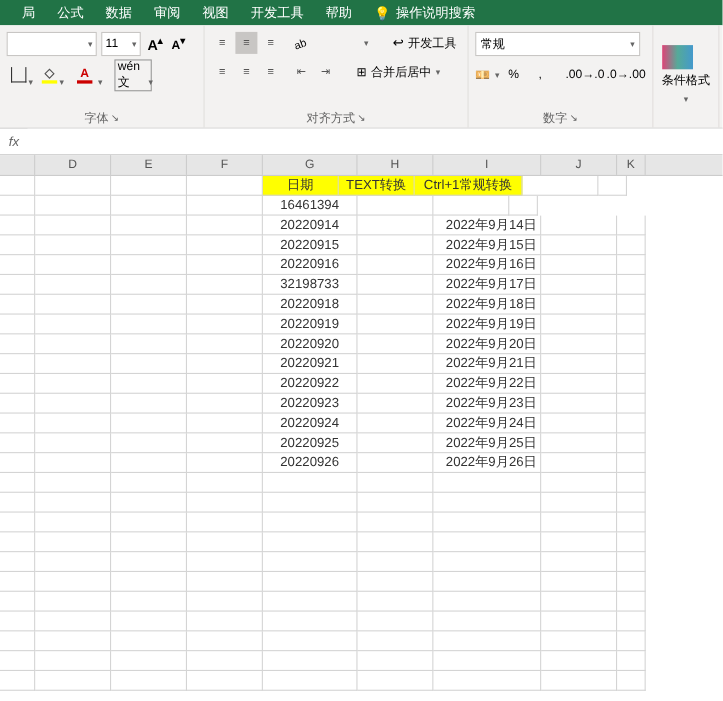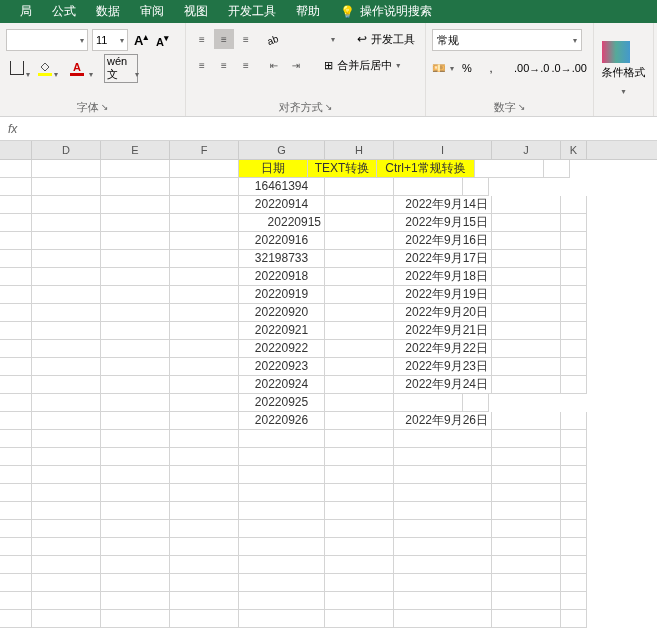--- a/index.html
+++ b/index.html
@@ -248,21 +248,21 @@
         <div class="cell" style="width: 69px;"></div>
         <div class="cell r" style="width: 98px;">2022年9月14日</div>
         <div class="cell" style="width: 69px;"></div>
         <div class="cell" style="width: 26px;"></div>
       </div>
       <div class="row">
         <div class="cell" style="width: 32px;"></div>
         <div class="cell" style="width: 69px;"></div>
         <div class="cell" style="width: 69px;"></div>
         <div class="cell" style="width: 69px;"></div>
-        <div class="cell c" style="width: 86px; text-align: right;">20220915</div>
+        <div class="cell c" style="width: 86px;">20220915</div>
         <div class="cell" style="width: 69px;"></div>
         <div class="cell r" style="width: 98px;">2022年9月15日</div>
         <div class="cell" style="width: 69px;"></div>
         <div class="cell" style="width: 26px;"></div>
       </div>
       <div class="row">
         <div class="cell" style="width: 32px;"></div>
         <div class="cell" style="width: 69px;"></div>
         <div class="cell" style="width: 69px;"></div>
         <div class="cell" style="width: 69px;"></div>
@@ -360,20 +360,21 @@
         <div class="cell" style="width: 69px;"></div>
         <div class="cell" style="width: 26px;"></div>
       </div>
       <div class="row">
         <div class="cell" style="width: 32px;"></div>
         <div class="cell" style="width: 69px;"></div>
         <div class="cell" style="width: 69px;"></div>
         <div class="cell" style="width: 69px;"></div>
         <div class="cell c" style="width: 86px;">20220925</div>
         <div class="cell" style="width: 69px;"></div>
+        <div class="cell r" style="width: 98px;">2022年9月25日</div>
         <div class="cell" style="width: 69px;"></div>
         <div class="cell" style="width: 26px;"></div>
       </div>
       <div class="row">
         <div class="cell" style="width: 32px;"></div>
         <div class="cell" style="width: 69px;"></div>
         <div class="cell" style="width: 69px;"></div>
         <div class="cell" style="width: 69px;"></div>
         <div class="cell c" style="width: 86px;">20220926</div>
         <div class="cell" style="width: 69px;"></div>

